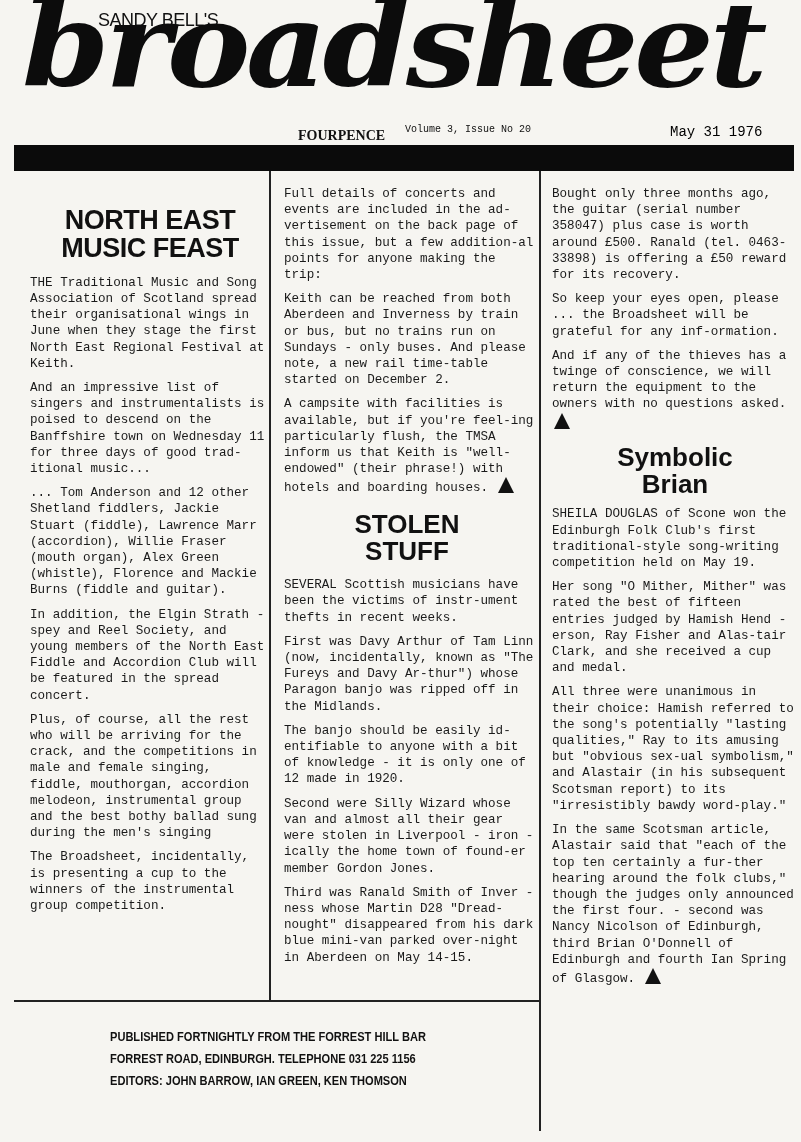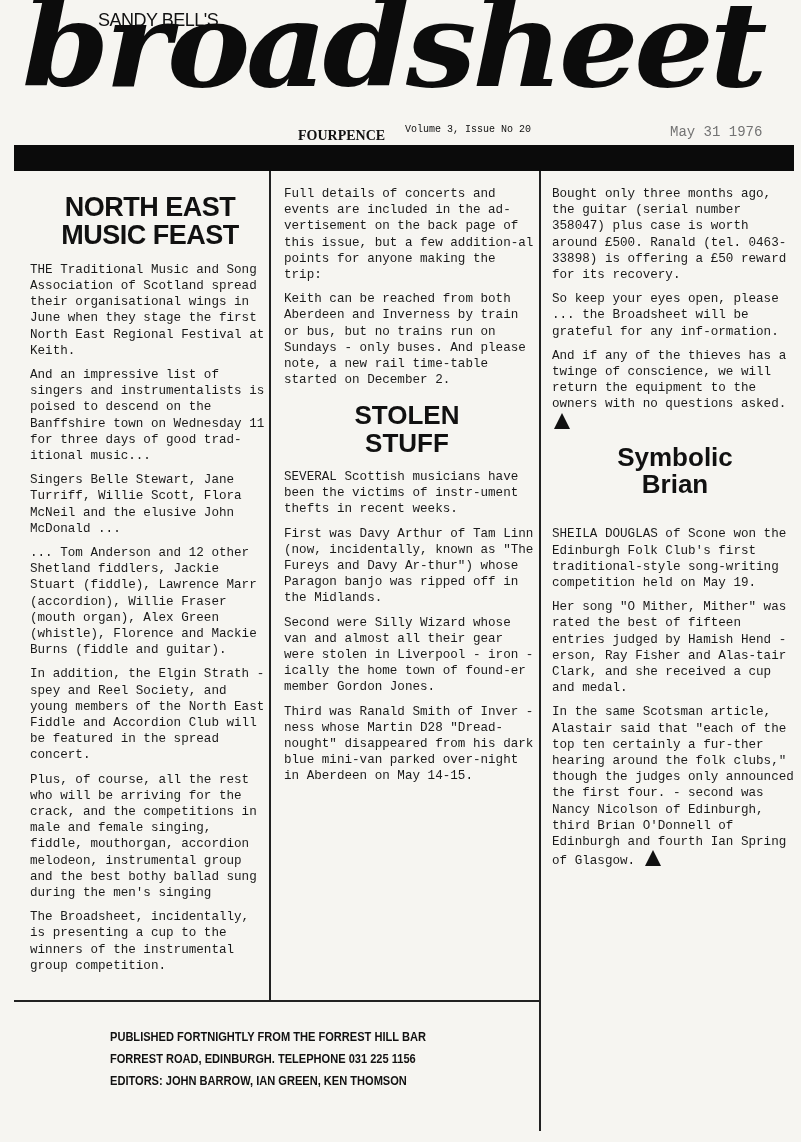--- a/index.html
+++ b/index.html
@@ -24,21 +24,21 @@
   .price {
     position:absolute; left:298px; top:128px;
     font-family:Liberation Serif, serif; font-weight:bold; font-size:14px; color:#111;
   }
   .issue {
     position:absolute; left:405px; top:124px;
     font-size:10px; color:#111;
   }
   .date {
     position:absolute; left:670px; top:124px;
-    font-size:14px; color:#737373;
+    font-size:14px; color:#000000;
   }
   .black-bar {
     position:absolute; left:14px; top:145px; width:780px; height:26px; background:#0b0b0b;
   }
   .vline { position:absolute; width:2px; background:#222; }
   .hline { position:absolute; height:2px; background:#222; }
   .col { position:absolute; font-size:12.6px; line-height:16.2px; }
   .col p { margin:0 0 8px 0; }
   .headline {
     font-family:"Liberation Sans", sans-serif; font-weight:bold; color:#111;
@@ -64,56 +64,58 @@
 <div class="price">FOURPENCE</div>
 <div class="issue">Volume 3, Issue No 20</div>
 <div class="date">May 31 1976</div>
 <div class="black-bar"></div>
 
 <div class="vline" style="left:269px; top:171px; height:830px;"></div>
 <div class="vline" style="left:539px; top:171px; height:960px;"></div>
 <div class="hline" style="left:14px; top:1000px; width:527px;"></div>
 
 <div class="col" style="left:30px; top:190px; width:240px;">
-  <div class="headline" style="font-size:27px; margin:3px 0 12px 0; letter-spacing:-0.5px;">
+  <div class="headline" style="font-size:27px; margin:16px 0 12px 0; letter-spacing:-0.5px;">
     <div>NORTH EAST</div>
     <div>MUSIC FEAST</div>
   </div>
   <p>THE Traditional Music and Song Association of Scotland spread their organisational wings in June when they stage the first North East Regional Festival at Keith.</p>
   <p>And an impressive list of singers and instrumentalists is poised to descend on the Banffshire town on Wednesday 11 for three days of good trad-itional music...</p>
-  <p>Singers Belle Stewart, Jane Turriff, Willie Scott, Flora McNeil and the elusive John McDonald ...</p>
   <p>... Tom Anderson and 12 other Shetland fiddlers, Jackie Stuart (fiddle), Lawrence Marr (accordion), Willie Fraser (mouth organ), Alex Green (whistle), Florence and Mackie Burns (fiddle and guitar).</p>
   <p>In addition, the Elgin Strath -spey and Reel Society, and young members of the North East Fiddle and Accordion Club will be featured in the spread concert.</p>
   <p>Plus, of course, all the rest who will be arriving for the crack, and the competitions in male and female singing, fiddle, mouthorgan, accordion melodeon, instrumental group and the best bothy ballad sung during the men's singing</p>
   <p>The Broadsheet, incidentally, is presenting a cup to the winners of the instrumental group competition.</p>
 </div>
 
 <div class="col" style="left:284px; top:186px; width:254px;">
   <p>Full details of concerts and events are included in the ad-vertisement on the back page of this issue, but a few addition-al points for anyone making the trip:</p>
   <p>Keith can be reached from both Aberdeen and Inverness by train or bus, but no trains run on Sundays - only buses. And please note, a new rail time-table started on December 2.</p>
+  <p><span>A campsite with facilities is available, but if you're feel-ing particularly flush, the TMSA inform us that Keith is "well-endowed" (their phrase!) with hotels and boarding houses.</span> <span class="triangle"></span></p>
   <div class="headline" style="font-size:26px; margin:14px 8px 12px 0;">
     <div>STOLEN</div>
     <div>STUFF</div>
   </div>
   <p>SEVERAL Scottish musicians have been the victims of instr-ument thefts in recent weeks.</p>
   <p>First was Davy Arthur of Tam Linn (now, incidentally, known as "The Fureys and Davy Ar-thur") whose Paragon banjo was ripped off in the Midlands.</p>
+  <p>The banjo should be easily id-entifiable to anyone with a bit of knowledge - it is only one of 12 made in 1920.</p>
   <p>Second were Silly Wizard whose van and almost all their gear were stolen in Liverpool - iron -ically the home town of found-er member Gordon Jones.</p>
   <p>Third was Ranald Smith of Inver -ness whose Martin D28 "Dread-nought" disappeared from his dark blue mini-van parked over-night in Aberdeen on May 14-15.</p>
 </div>
 
 <div class="col" style="left:552px; top:186px; width:246px;">
   <p>Bought only three months ago, the guitar (serial number 358047) plus case is worth around £500. Ranald (tel. 0463-33898) is offering a £50 reward for its recovery.</p>
   <p>So keep your eyes open, please ... the Broadsheet will be grateful for any inf-ormation.</p>
   <p><span>And if any of the thieves has a twinge of conscience, we will return the equipment to the owners with no questions asked.</span> <span class="triangle"></span></p>
-  <div class="headline" style="font-size:26px; margin:12px 0 28px 0;text-align:center;">
+  <div class="headline" style="font-size:26px; margin:12px 0 8px 0;text-align:center;">
     <div>Symbolic</div>
     <div>Brian</div>
   </div>
   <p>SHEILA DOUGLAS of Scone won the Edinburgh Folk Club's first traditional-style song-writing competition held on May 19.</p>
   <p>Her song "O Mither, Mither" was rated the best of fifteen entries judged by Hamish Hend -erson, Ray Fisher and Alas-tair Clark, and she received a cup and medal.</p>
+  <p>All three were unanimous in their choice: Hamish referred to the song's potentially "lasting qualities," Ray to its amusing but "obvious sex-ual symbolism," and Alastair (in his subsequent Scotsman report) to its "irresistibly bawdy word-play."</p>
   <p><span>In the same Scotsman article, Alastair said that "each of the top ten certainly a fur-ther hearing around the folk clubs," though the judges only announced the first four. - second was Nancy Nicolson of Edinburgh, third Brian O'Donnell of Edinburgh and fourth Ian Spring of Glasgow.</span> <span class="triangle"></span></p>
 </div>
 
 <div class="footer">
   <div>PUBLISHED FORTNIGHTLY FROM THE FORREST HILL BAR</div>
   <div>FORREST ROAD, EDINBURGH. TELEPHONE 031 225 1156</div>
   <div>EDITORS: JOHN BARROW, IAN GREEN, KEN THOMSON</div>
 </div>
 
 </body></html>

